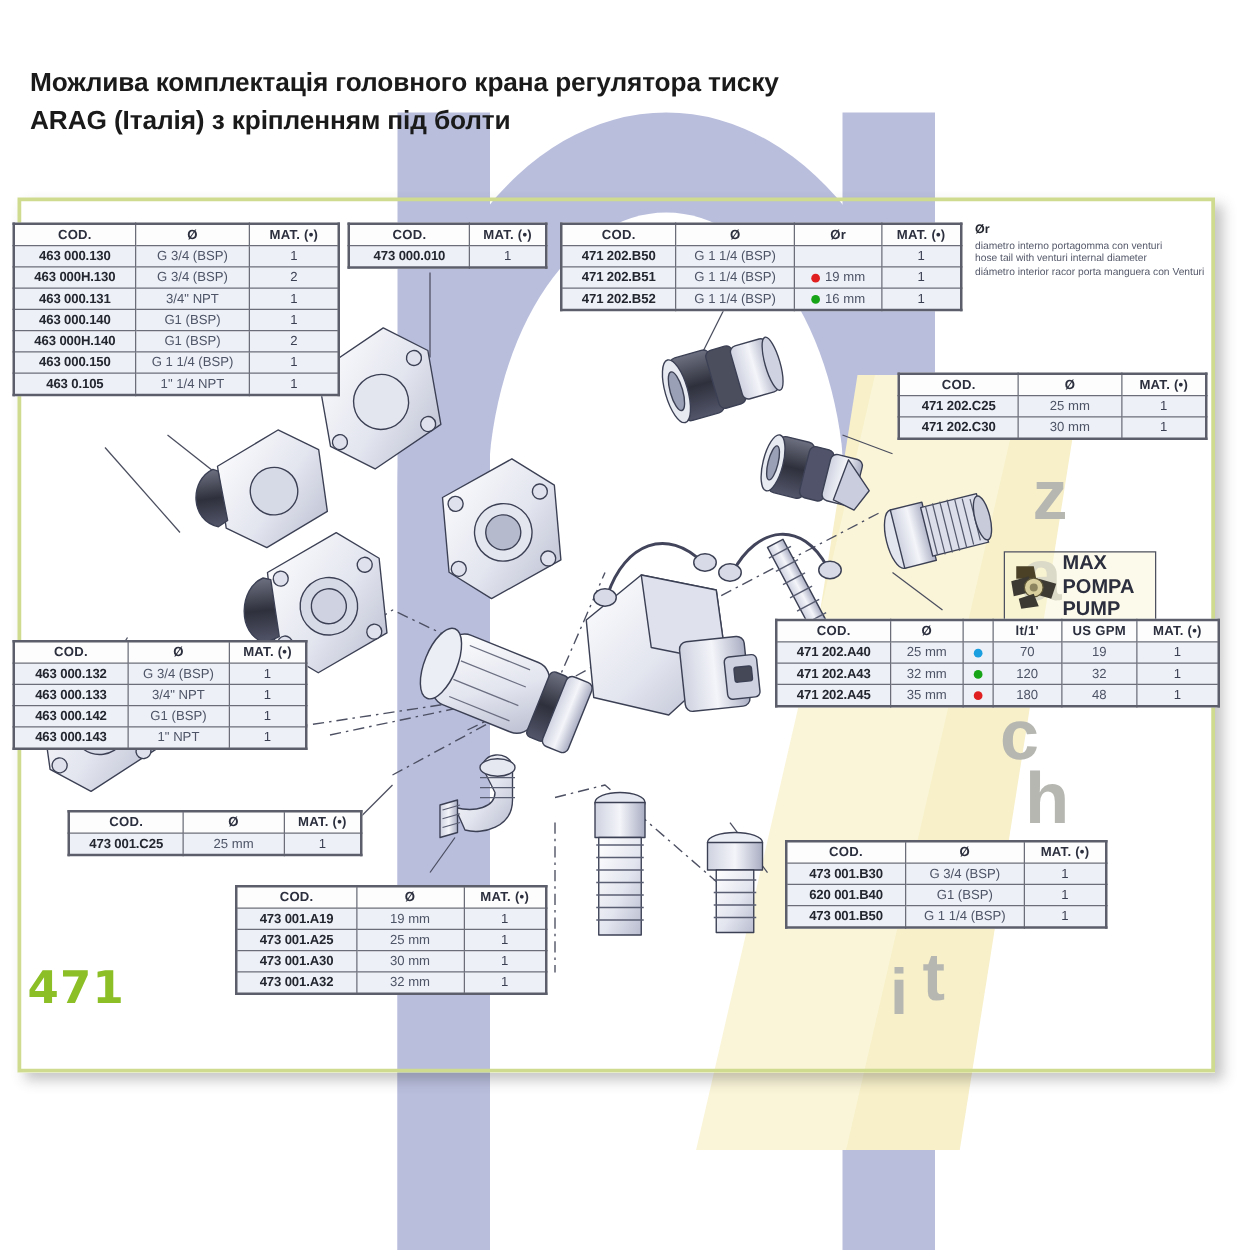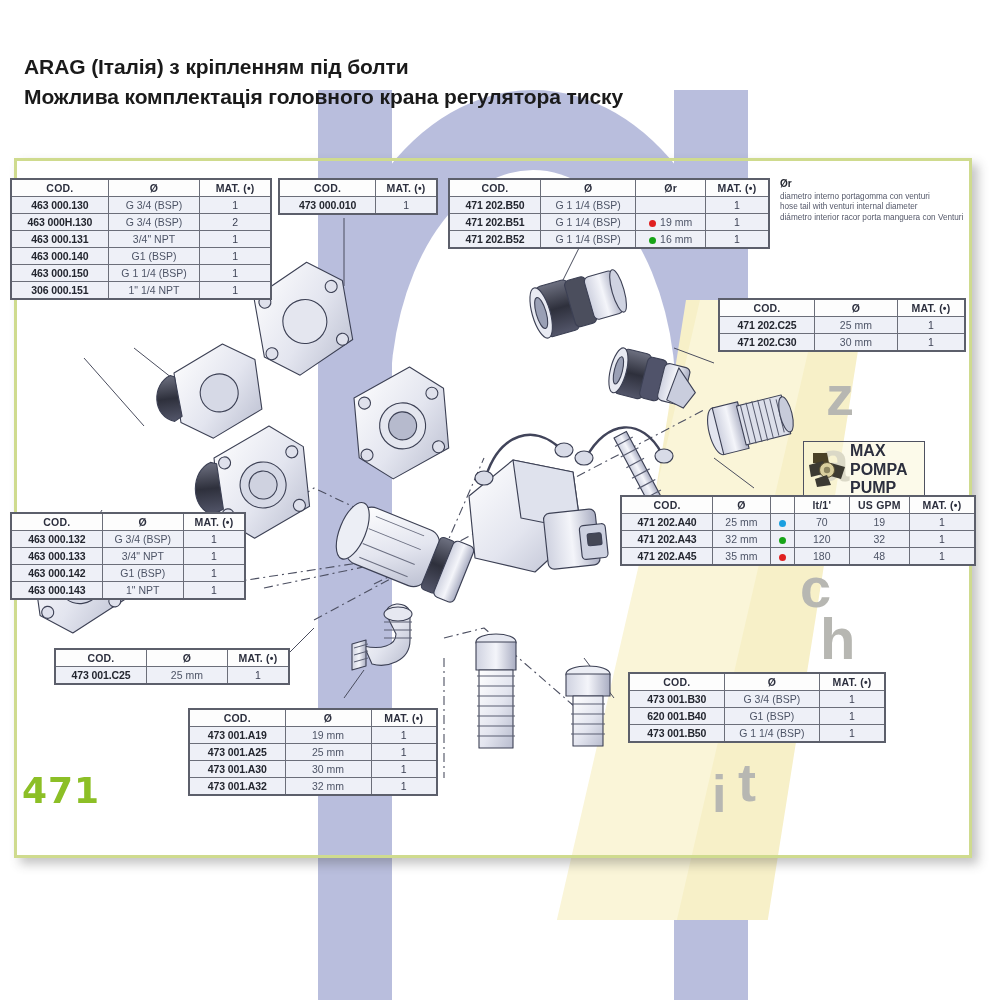--- a/index.html
+++ b/index.html
@@ -123,22 +123,22 @@
     <div class="wm-letter" style="left:817px;top:432px;font-size:58px;">a</div>
     <div class="wm-letter" style="left:800px;top:560px;font-size:56px;">c</div>
     <div class="wm-letter" style="left:820px;top:610px;font-size:58px;">h</div>
     <div class="wm-letter" style="left:778px;top:680px;font-size:54px;">s</div>
     <div class="wm-letter" style="left:752px;top:660px;font-size:56px;">a</div>
     <div class="wm-letter" style="left:712px;top:768px;font-size:52px;">i</div>
     <div class="wm-letter" style="left:738px;top:755px;font-size:54px;">t</div>
   </div>
 
   <div class="title">
+    <div>Можлива комплектація головного крана регулятора тиску</div>
     <div>ARAG (Італія) з кріпленням під болти</div>
-    <div>Можлива комплектація головного крана регулятора тиску</div>
   </div>
 
   <div class="frame"></div>
 
   <svg class="illus" viewBox="0 0 958 700">
     <defs>
       <linearGradient id="mg" x1="0" y1="0" x2="1" y2="1">
         <stop offset="0%" stop-color="#ffffff"></stop>
           <stop offset="55%" stop-color="#e3e5ef"></stop>
           <stop offset="100%" stop-color="#b9bdcf"></stop>
@@ -384,26 +384,31 @@
           <td class="cod">463 000.131</td>
           <td class="val">3/4" NPT</td>
           <td class="mat">1</td>
         </tr>
       <tr>
           <td class="cod">463 000.140</td>
           <td class="val">G1 (BSP)</td>
           <td class="mat">1</td>
         </tr>
       <tr>
+          <td class="cod">463 000H.140</td>
+          <td class="val">G1 (BSP)</td>
+          <td class="mat">2</td>
+        </tr>
+      <tr>
           <td class="cod">463 000.150</td>
           <td class="val">G 1 1/4 (BSP)</td>
           <td class="mat">1</td>
         </tr>
       <tr>
-          <td class="cod">306 000.151</td>
+          <td class="cod">463 0.105</td>
           <td class="val">1" 1/4 NPT</td>
           <td class="mat">1</td>
         </tr>
     </tbody>
   </table>
 
   <table class="tbl" style="left:278px;top:178px;width:160px;">
     <thead>
         <tr>
       <th style="width:98px">COD.</th>

